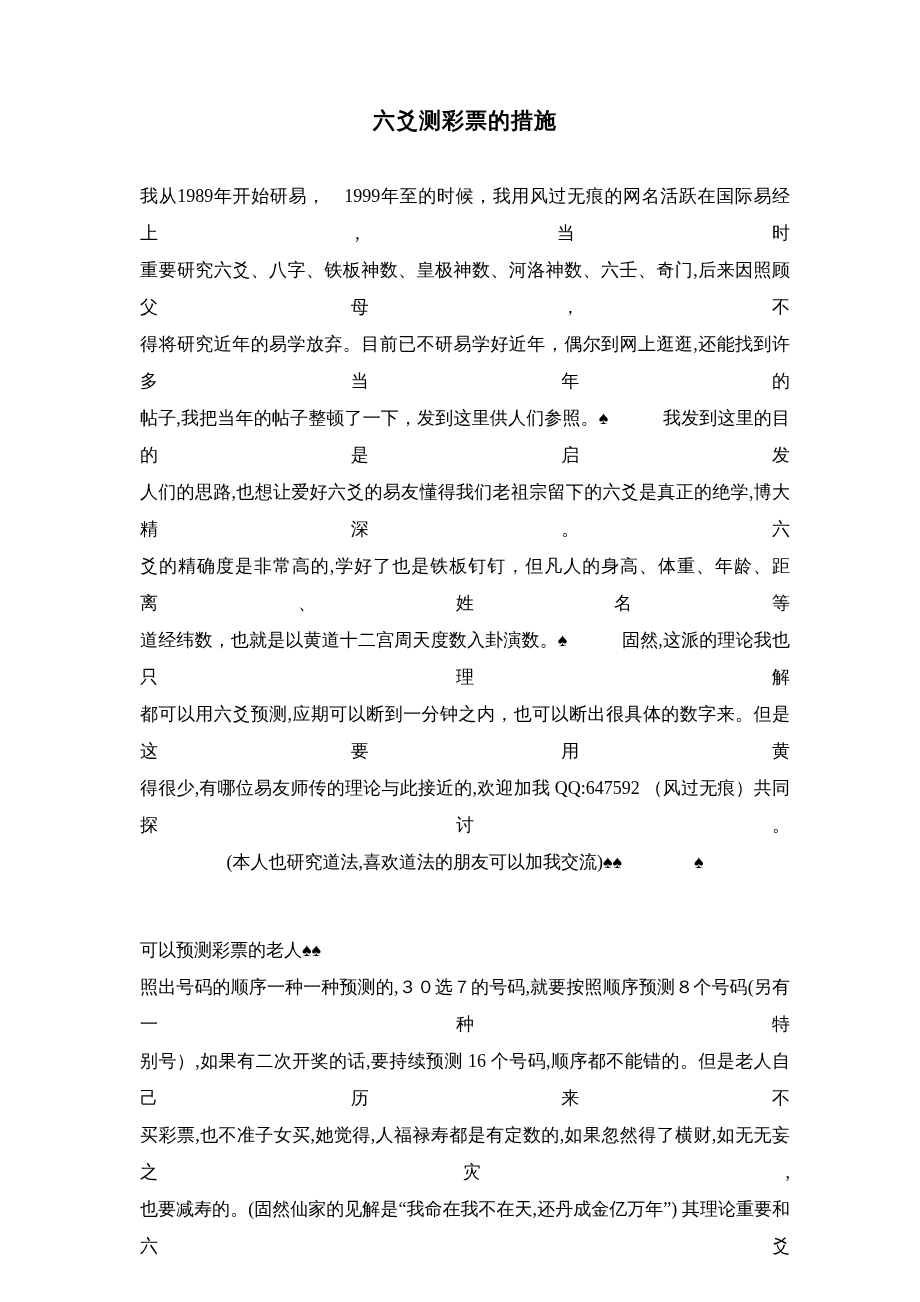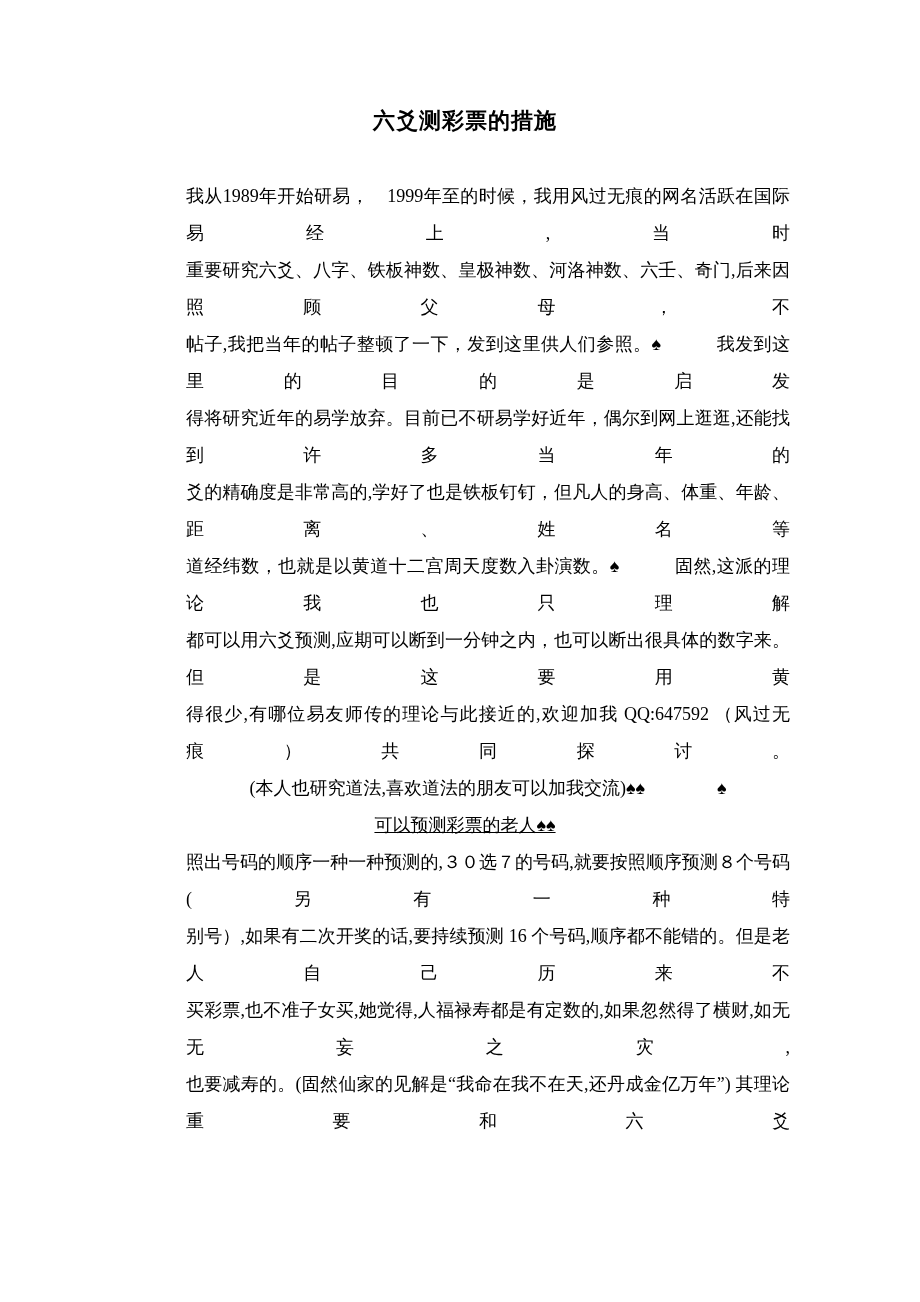--- a/index.html
+++ b/index.html
@@ -26,46 +26,46 @@
     font-size: 22px;
     line-height: 34px;
     letter-spacing: 1px;
   }
   .para1 { margin-top: 40px; }
   .line {
     line-height: 37px;
     text-align: justify;
     text-align-last: justify;
     white-space: pre-wrap;
-    margin-left: 46px;
   }
   .line.center {
     text-align-last: center;
   }
   .line.first-indent { text-indent: 58px; }
   .section-heading {
+    margin-top: 51px;
     line-height: 37px;
-    text-align: center;
+    text-align: left;
     white-space: pre-wrap;
-    text-decoration: underline;
   }
   .para2 { margin-top: 0; }
 </style>
 </head>
 <body>
 
 <div class="page">
 
   <div class="doc-title">六爻测彩票的措施</div>
 
   <div class="para1">
     <div class="line">我从1989年开始研易，　1999年至的时候，我用风过无痕的网名活跃在国际易经上,当时</div>
     <div class="line">重要研究六爻、八字、铁板神数、皇极神数、河洛神数、六壬、奇门,后来因照顾父母，不</div>
+    <div class="line">得将研究近年的易学放弃。目前已不研易学好近年，偶尔到网上逛逛,还能找到许多当年的</div>
     <div class="line">帖子,我把当年的帖子整顿了一下，发到这里供人们参照。♠　　　我发到这里的目的是启发</div>
-    <div class="line">得将研究近年的易学放弃。目前已不研易学好近年，偶尔到网上逛逛,还能找到许多当年的</div>
+    <div class="line">人们的思路,也想让爱好六爻的易友懂得我们老祖宗留下的六爻是真正的绝学,博大精深。六</div>
     <div class="line">爻的精确度是非常高的,学好了也是铁板钉钉，但凡人的身高、体重、年龄、距离、姓名等</div>
     <div class="line">道经纬数，也就是以黄道十二宫周天度数入卦演数。♠　　　固然,这派的理论我也只理解</div>
     <div class="line">都可以用六爻预测,应期可以断到一分钟之内，也可以断出很具体的数字来。但是这要用黄</div>
     <div class="line">得很少,有哪位易友师传的理论与此接近的,欢迎加我 QQ:647592 （风过无痕）共同探讨。</div>
     <div class="line center">(本人也研究道法,喜欢道法的朋友可以加我交流)♠♠　　　　♠</div>
   </div>
 
   <div class="section-heading">可以预测彩票的老人♠♠</div>
 
   <div class="para2">

